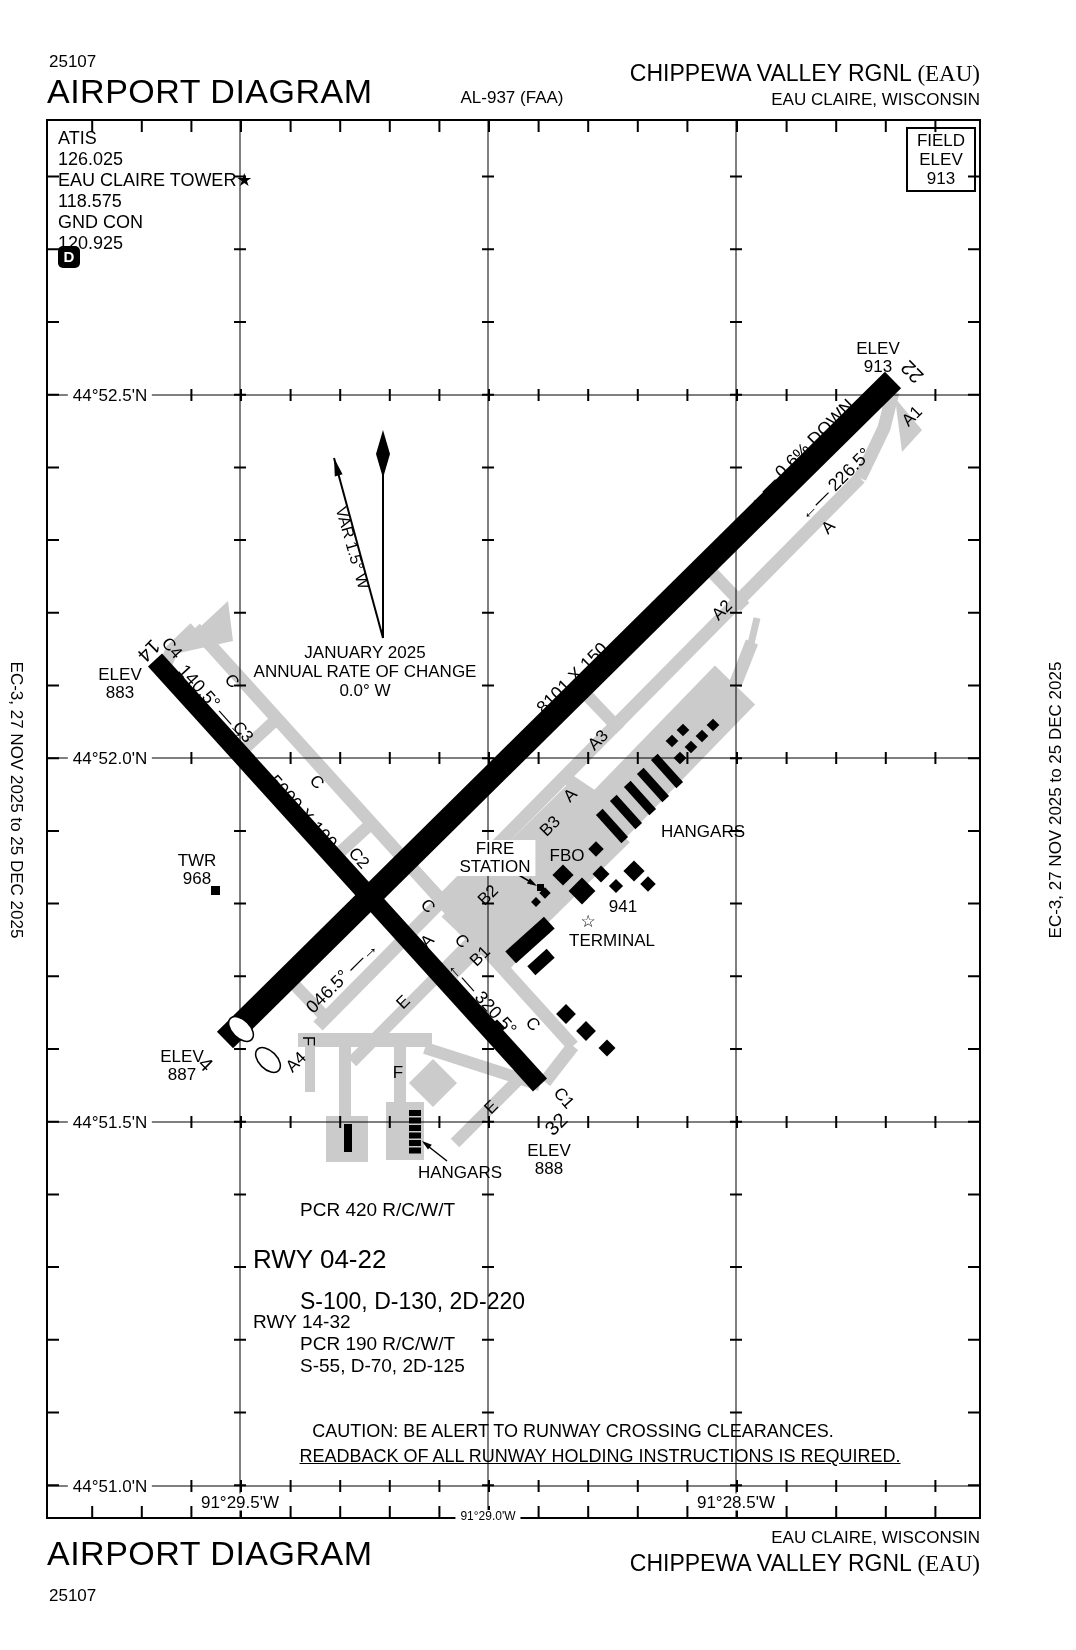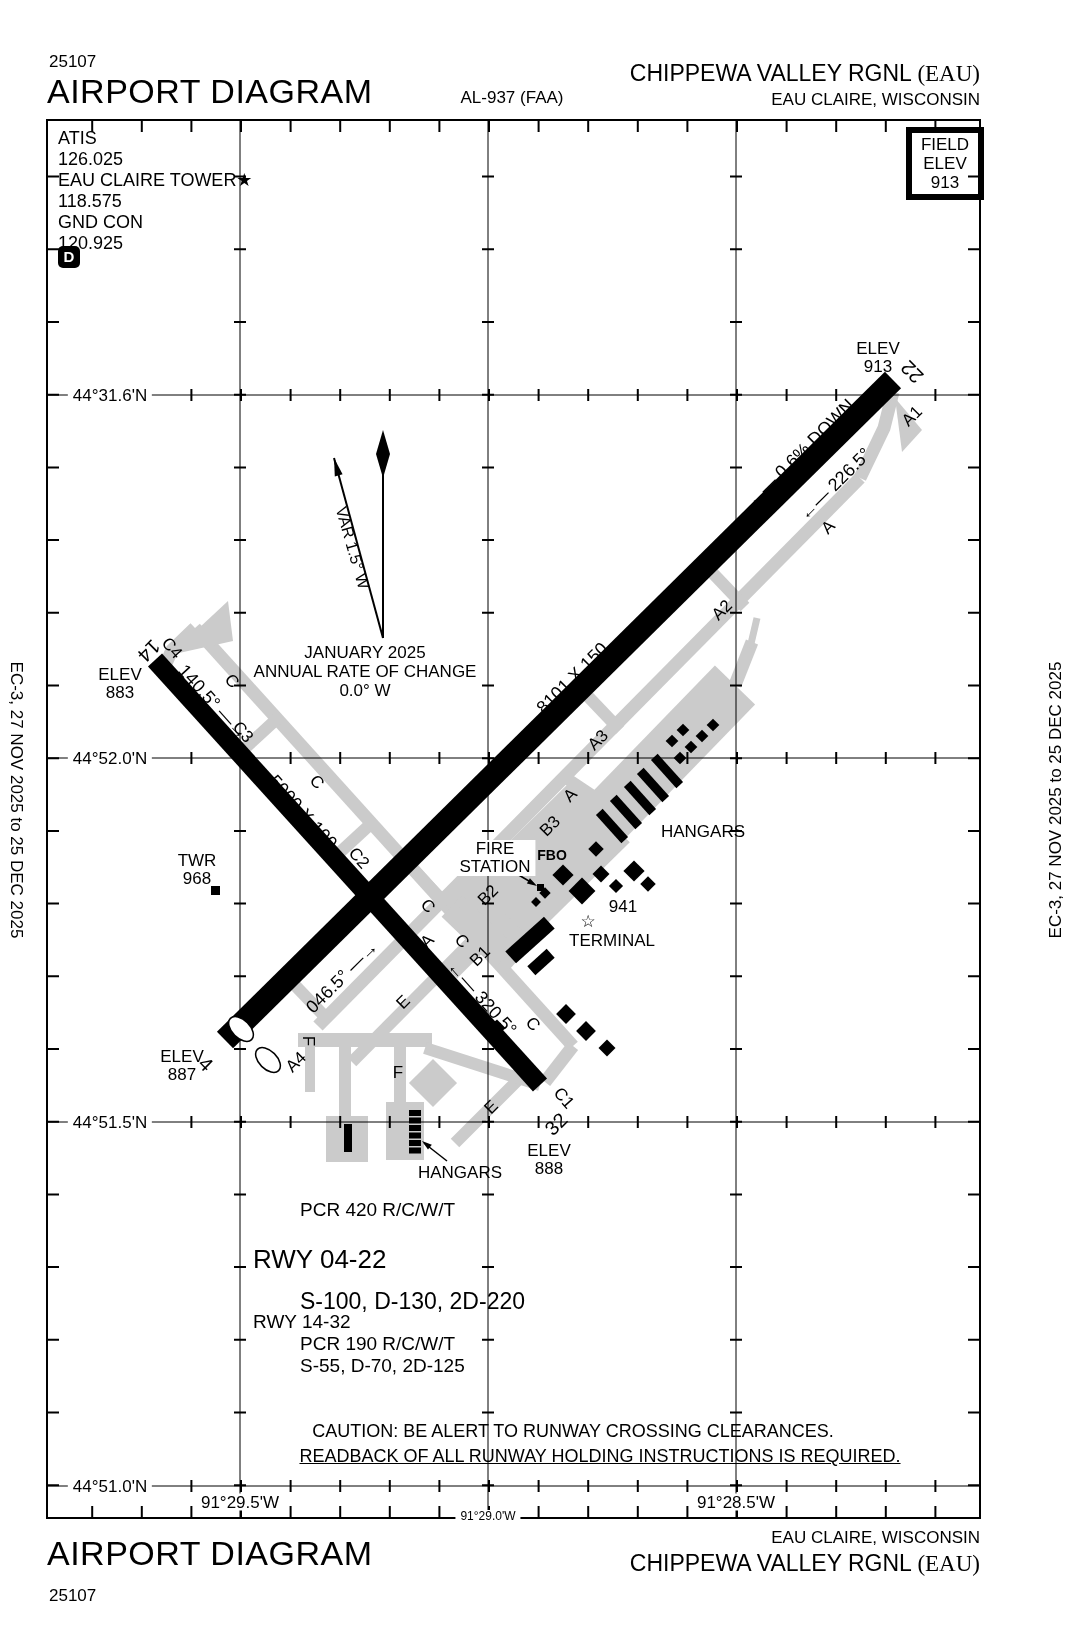--- a/index.html
+++ b/index.html
@@ -7,21 +7,21 @@
         font-family:"Liberation Sans",sans-serif;color:#000;}
   .abs{position:absolute;}
   .ml{position:absolute;white-space:nowrap;line-height:1;}
   .two{text-align:center;line-height:18px;}
   .wbg{background:#fff;padding:0 5px;}
   .rt{position:absolute;right:96px;text-align:right;white-space:nowrap;}
   .serif{font-family:"Liberation Serif",serif;}
   .vtext{position:absolute;writing-mode:vertical-rl;white-space:nowrap;font-size:17px;}
   .dsym{position:absolute;width:22px;height:22px;background:#000;border-radius:5px;
         color:#fff;font-weight:bold;font-size:15px;text-align:center;line-height:22px;}
-  .febox{position:absolute;border:6px solid #000000;text-align:center;font-size:17px;line-height:19px;padding:2px 6px;}
+  .febox{position:absolute;border:2px solid #000000;text-align:center;font-size:17px;line-height:19px;padding:2px 6px;}
   .underl{text-decoration:underline;}
   svg{position:absolute;left:0;top:0;}
 </style>
 </head>
 <body>
 
 <div class="page">
 
   <div class="abs" style="left:49px;top:52px;font-size:17px;">25107</div>
   <div class="abs" style="left:47px;top:72px;font-size:34px;letter-spacing:0.5px;">AIRPORT DIAGRAM</div>
@@ -169,21 +169,21 @@
     <div>120.925</div>
   </div>
   <div class="dsym" style="left:58px;top:246px;">D</div>
 
   <div class="febox" style="left:906px;top:127px;width:54px;">
     <div>FIELD</div>
     <div>ELEV</div>
     <div>913</div>
   </div>
 
-  <div class="ml wbg" style="left:110px;top:395px;font-size:17px;transform:translate(-50%,-50%);">44°31.6'N</div>
+  <div class="ml wbg" style="left:110px;top:395px;font-size:17px;transform:translate(-50%,-50%);">44°52.5'N</div>
   <div class="ml wbg" style="left:110px;top:758px;font-size:17px;transform:translate(-50%,-50%);">44°52.0'N</div>
   <div class="ml wbg" style="left:110px;top:1122px;font-size:17px;transform:translate(-50%,-50%);">44°51.5'N</div>
   <div class="ml wbg" style="left:110px;top:1486px;font-size:17px;transform:translate(-50%,-50%);">44°51.0'N</div>
   <div class="ml wbg" style="left:240px;top:1502px;font-size:17px;transform:translate(-50%,-50%);">91°29.5'W</div>
   <div class="ml wbg" style="left:488px;top:1502px;font-size:12px;transform:translate(-50%,-50%);margin-top:14px;">91°29.0'W</div>
   <div class="ml wbg" style="left:736px;top:1502px;font-size:17px;transform:translate(-50%,-50%);">91°28.5'W</div>
 
   <div class="ml" style="left:352px;top:548px;font-size:16px;transform:translate(-50%,-50%) rotate(74deg);">VAR 1.5° W</div>
   <div class="ml" style="left:365px;top:652px;font-size:17px;transform:translate(-50%,-50%);">JANUARY 2025</div>
   <div class="ml" style="left:365px;top:671px;font-size:17px;transform:translate(-50%,-50%);">ANNUAL RATE OF CHANGE</div>
@@ -243,21 +243,21 @@
   <div class="ml" style="left:172px;top:648px;font-size:17px;transform:translate(-50%,-50%) rotate(48deg);">C4</div>
 
   <div class="ml two" style="left:197px;top:870px;font-size:17px;transform:translate(-50%,-50%);">
     <div>TWR</div>
     <div>968</div>
   </div>
   <div class="ml two wbg" style="left:495px;top:858px;font-size:17px;transform:translate(-50%,-50%);">
     <div>FIRE</div>
     <div>STATION</div>
   </div>
-  <div class="ml" style="left:552px;top:855px;font-size:14px;transform:translate(-50%,-50%);font-weight:bold;">FBO</div>
+  <div class="ml" style="left:567px;top:855px;font-size:17px;transform:translate(-50%,-50%);">FBO</div>
   <div class="ml" style="left:703px;top:831px;font-size:17px;transform:translate(-50%,-50%);">HANGARS</div>
   <div class="ml" style="left:603px;top:906px;font-size:17px;transform:translate(-50%,-50%);margin-left:20px;">941</div>
   <div class="ml" style="left:588px;top:921px;font-size:17px;transform:translate(-50%,-50%);">☆</div>
   <div class="ml" style="left:612px;top:940px;font-size:17px;transform:translate(-50%,-50%);">TERMINAL</div>
   <div class="ml" style="left:460px;top:1172px;font-size:17px;transform:translate(-50%,-50%);">HANGARS</div>
 
   <div>
     <div class="ml" style="left:253px;top:1246px;font-size:26px;">RWY 04-22</div>
     <div class="ml" style="left:300px;top:1200px;font-size:19px;">PCR 420 R/C/W/T</div>
     <div class="ml" style="left:300px;top:1290px;font-size:23px;">S-100, D-130, 2D-220</div>

